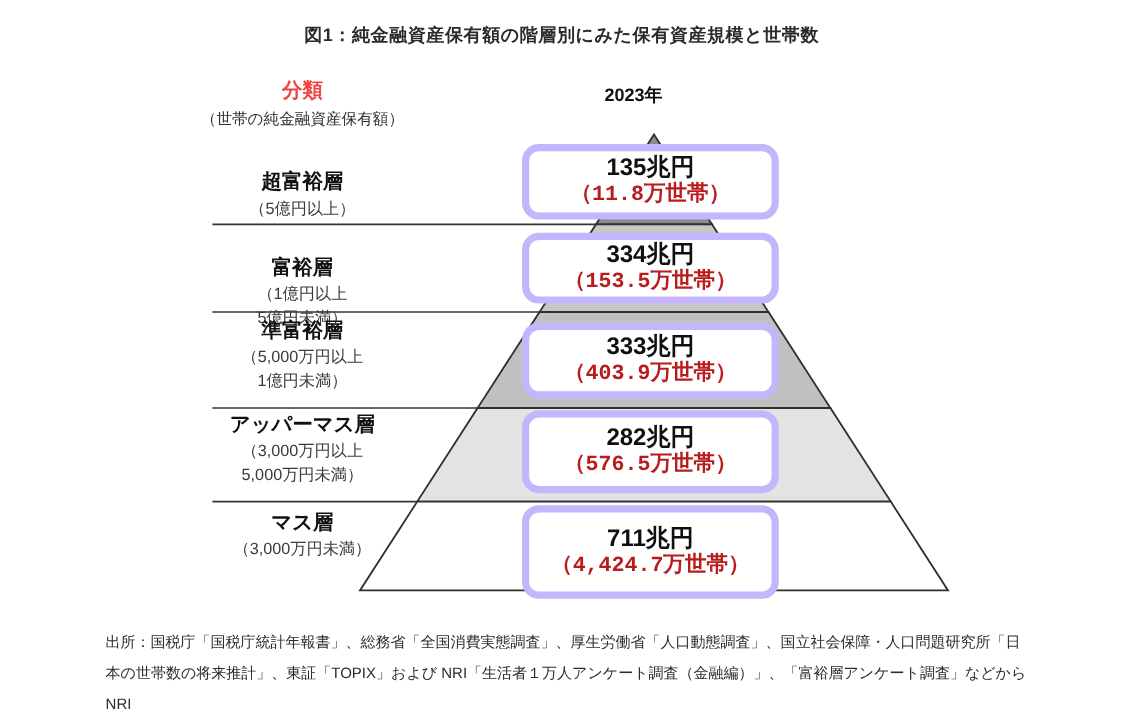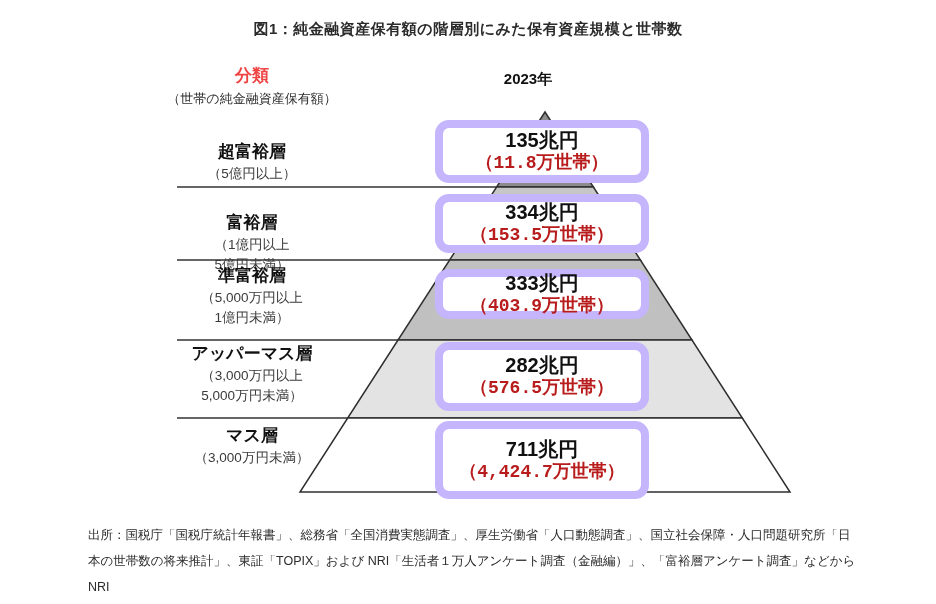--- a/index.html
+++ b/index.html
@@ -17,23 +17,23 @@
 
   .pyr-svg{position:absolute;top:0;left:0;}
 
   .tier-label{position:absolute;left:132px;width:240px;text-align:center;}
   .tier-name{font-size:17px;font-weight:700;color:#111;line-height:1.25;}
   .tier-range{font-size:13.5px;font-weight:500;color:#3a3a3a;line-height:1.45;
     white-space:pre-line;margin-top:2px;}
   .tl1{top:141px;} .tl2{top:212px;} .tl3{top:265px;text-align:center;} .tl4{top:343px;} .tl5{top:425px;}
 
   .vbox{position:absolute;left:435px;width:214px;background:#ffffff;
-    border:8px solid #c4b5fd;border-radius:14px;box-sizing:border-box;
+    border:6px solid #c4b5fd;border-radius:14px;box-sizing:border-box;
     display:flex;flex-direction:column;align-items:center;justify-content:center;}
-  .vb1{top:120px;height:63px;} .vb2{top:194px;height:59px;} .vb3{top:269px;height:50px;}
+  .vb1{top:120px;height:63px;} .vb2{top:194px;height:59px;} .vb3{top:269px;height:63px;}
   .vb4{top:342px;height:69px;} .vb5{top:421px;height:78px;}
   .v-amount{font-size:20px;font-weight:600;color:#101010;line-height:1.2;}
   .v-households{font-size:18px;font-weight:600;color:#b91c1c;line-height:1.25;font-family:Liberation Mono, monospace;}
 
   .source-note{position:absolute;top:522px;left:88px;width:772px;
     font-size:12.5px;line-height:26px;color:#2b2b2b;white-space:pre-line;}
 </style>
 </head>
 <body>
 

